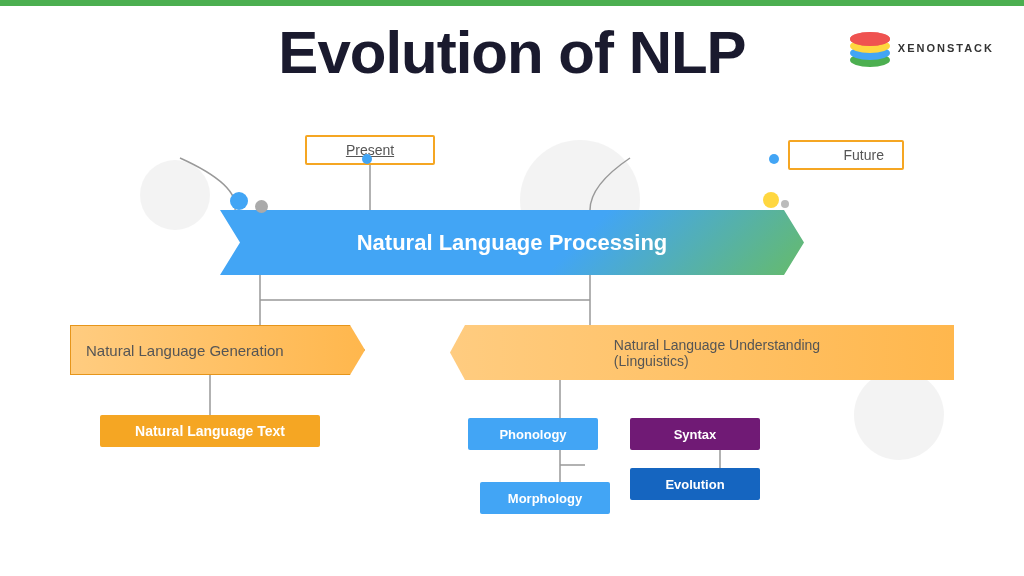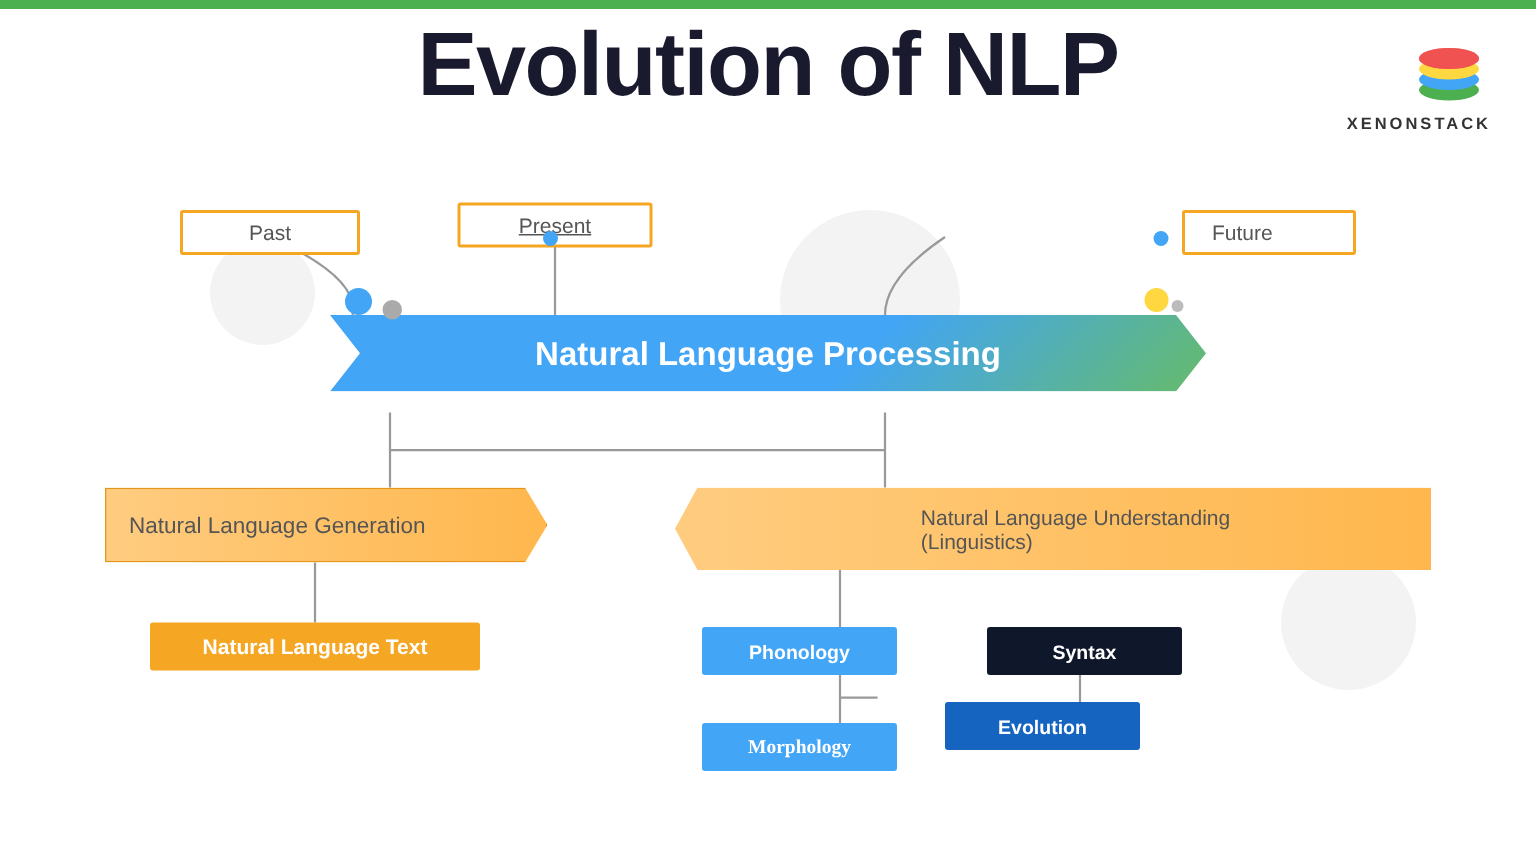--- a/index.html
+++ b/index.html
@@ -16,37 +16,37 @@
     .top-border {
       position: absolute;
       top: 0; left: 0; right: 0;
       height: 6px;
       background: #4caf50;
     }
 
     
     .title {
       position: absolute;
-      top: 8px;
+      top: 18px;
       left: 0; right: 0;
       text-align: center;
       font-size: 60px;
       font-weight: 900;
       color: #1a1a2e;
       letter-spacing: -1px;
     }
 
     
     .logo-area {
       position: absolute;
       top: 18px;
       right: 30px;
       display: flex;
-      flex-direction: column;
-      align-items: flex-end;
+      flex-direction: row;
+      align-items: center;
     }
     .logo-text {
       font-size: 11px;
       font-weight: 700;
       color: #333;
       letter-spacing: 2px;
       margin-top: 4px;
     }
 
     
@@ -76,21 +76,21 @@
       color: #555;
       border-radius: 2px;
     }
 
     
     .nlp-box {
       position: absolute;
       top: 80px;
       left: 160px;
       right: 160px;
-      height: 51px;
+      height: 65px;
       background: linear-gradient(135deg, #42a5f5 0%, #42a5f5 60%, #66bb6a 100%);
       clip-path: polygon(0 0, calc(100% - 20px) 0, 100% 50%, calc(100% - 20px) 100%, 0 100%, 20px 50%);
       display: flex;
       align-items: center;
       justify-content: center;
       color: #fff;
       font-size: 22px;
       font-weight: 700;
     }
 
@@ -227,29 +227,26 @@
     <line x1="660" y1="295" x2="660" y2="370" stroke="#999" stroke-width="1.5"></line>
 
     <line x1="500" y1="305" x2="525" y2="305" stroke="#999" stroke-width="1.5"></line>
     <line x1="500" y1="335" x2="525" y2="335" stroke="#999" stroke-width="1.5"></line>
     <line x1="500" y1="365" x2="525" y2="365" stroke="#999" stroke-width="1.5"></line>
 
     <line x1="660" y1="305" x2="680" y2="305" stroke="#999" stroke-width="1.5"></line>
     <line x1="660" y1="355" x2="680" y2="355" stroke="#999" stroke-width="1.5"></line>
   </svg>
 
-  <div class="timeline-box" style="top:10px; left:60px; width:120px; text-align:center;">
-    <span>Past</span>
-  </div>
 
   <div class="timeline-box" style="top:5px; left:245px; width:130px; text-align:center;text-decoration:underline;">
     <span>Present</span>
   </div>
 
-  <div class="timeline-box" style="top:10px; right:60px; width:116px; text-align:left;">
+  <div class="timeline-box" style="top:10px; right:60px; width:116px; text-align:right;">
     <span>Future</span>
   </div>
 
   <div class="nlp-box">
     <span>Natural Language Processing</span>
   </div>
 
   <div class="nlg-box">
     <span>Natural Language Generation</span>
   </div>
@@ -260,25 +257,25 @@
 
   <div class="nlt-box">
     <span>Natural Language Text</span>
   </div>
 
   <div class="blue-box" style="top:288px; left:408px;">
     <span>Phonology</span>
   </div>
 
 
-  <div class="blue-box" style="top:352px; left:408px;font-family:Liberation Serif, serif;">
+  <div class="blue-box" style="top:352px; left:420px;">
     <span>Morphology</span>
   </div>
 
-  <div class="blue-box" style="top:288px; left:570px; background:#0f172a;margin-left:28px;">
+  <div class="blue-box" style="top:288px; left:570px; background:#701a75;">
     <span>Syntax</span>
   </div>
 
   <div class="blue-box" style="top:338px; left:570px; background:#1565c0;">
     <span>Evolution</span>
   </div>
 
   <div class="dot" style="width:18px;height:18px;background:#42a5f5;top:62px;left:170px;"></div>
   <div class="dot" style="width:13px;height:13px;background:#aaa;top:70px;left:195px;"></div>
   <div class="dot" style="width:16px;height:16px;background:#ffd740;top:62px;right:185px;"></div>

